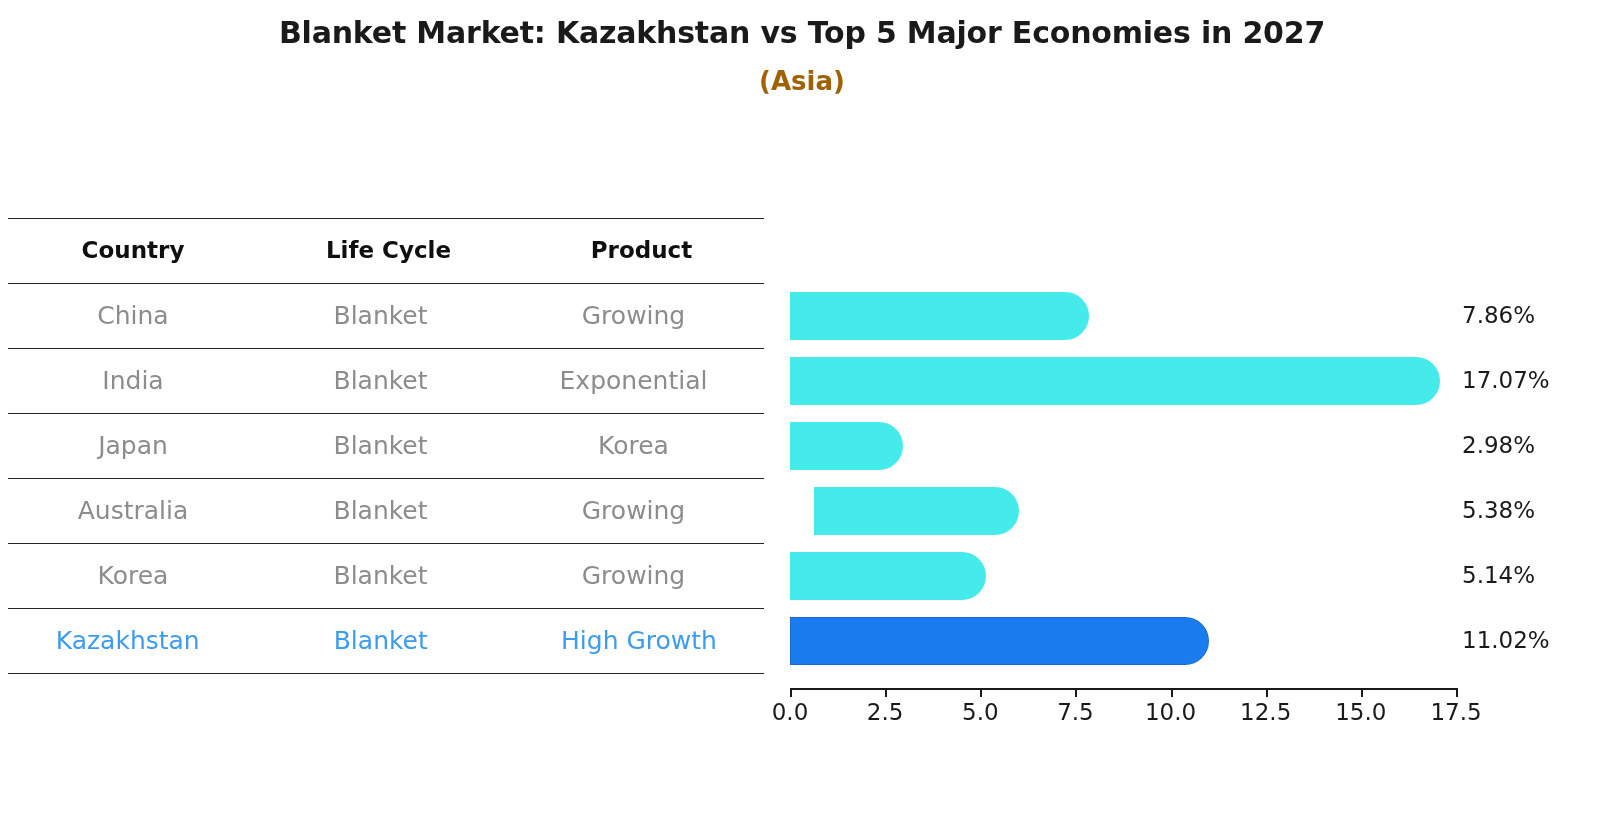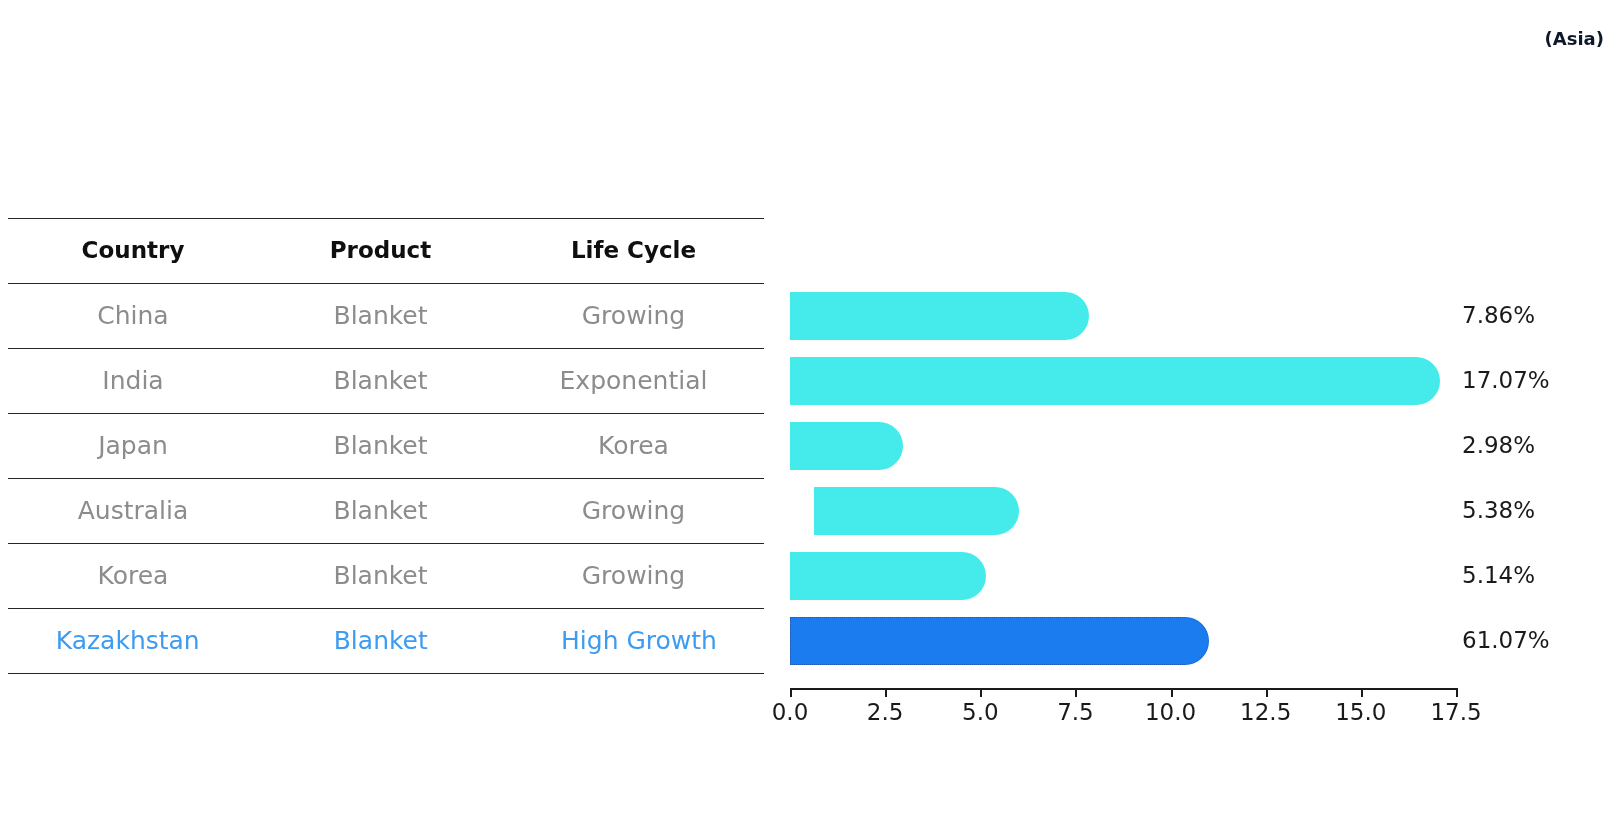--- a/index.html
+++ b/index.html
@@ -24,25 +24,24 @@
     text-align: center;
   }
   #chart-title {
     font-size: 30px;
     font-weight: bold;
     color: #1a1a1a;
     letter-spacing: -0.2px;
     line-height: 1.25;
   }
   #chart-subtitle {
-    font-size: 18px;
+    font-size: 26px;
     font-weight: bold;
-    color: #0f172a;
+    color: #a16207;
     margin-top: 14px;
-    text-align: right;
   }
 
   
   #figure {
     position: absolute;
     left: 0;
     top: 0;
     width: 1604px;
     height: 823px;
   }
@@ -159,30 +158,31 @@
     white-space: nowrap;
     line-height: 1;
   }
 </style>
 </head>
 <body>
 
 <div id="figure">
 
   <div id="title-block">
+    <div id="chart-title">Blanket Market: Kazakhstan vs Top 5 Major Economies in 2027</div>
     <div id="chart-subtitle">(Asia)</div>
   </div>
 
   <div id="table-panel" style="height: 457px;">
 
   <div class="tbl-rule" style="top: 0px;"></div>
       <div class="tbl-row" style="top: 0px;">
         <div class="tbl-cell head-cell col-country">Country</div>
+        <div class="tbl-cell head-cell col-life">Life Cycle</div>
         <div class="tbl-cell head-cell col-product">Product</div>
-        <div class="tbl-cell head-cell col-life">Life Cycle</div>
       </div>
       <div class="tbl-rule" style="top: 65px;"></div>
       <div class="tbl-row" style="top: 65px;">
         <div class="tbl-cell col-country body-cell">China</div>
         <div class="tbl-cell col-product body-cell">Blanket</div>
         <div class="tbl-cell col-life body-cell">Growing</div>
       </div>
       <div class="tbl-rule" style="top: 130px;"></div>
       <div class="tbl-row" style="top: 130px;">
         <div class="tbl-cell col-country body-cell">India</div>
@@ -233,21 +233,21 @@
       <div class="bar-track" style="top: 260px; width: 666px; padding-left: 24px;">
         <div class="bar" style="width: 204.747px;"></div>
         <div class="bar-value">5.38%</div>
       </div>
       <div class="bar-track" style="top: 325px; width: 666px;">
         <div class="bar" style="width: 195.614px;"></div>
         <div class="bar-value">5.14%</div>
       </div>
       <div class="bar-track" style="top: 390px; width: 666px;">
         <div class="bar highlight" style="width: 419.39px;"></div>
-        <div class="bar-value">61.07%</div>
+        <div class="bar-value">11.02%</div>
       </div>
     </div>
 
   <div id="x-axis">
     <div id="axis-line"></div>
 
   <div class="x-tick" style="left: 0px;"></div>
       <div class="x-ticklabel" style="left: 0px;">0.0</div>
       <div class="x-tick" style="left: 95.1429px;"></div>
       <div class="x-ticklabel" style="left: 95.1429px;">2.5</div>

